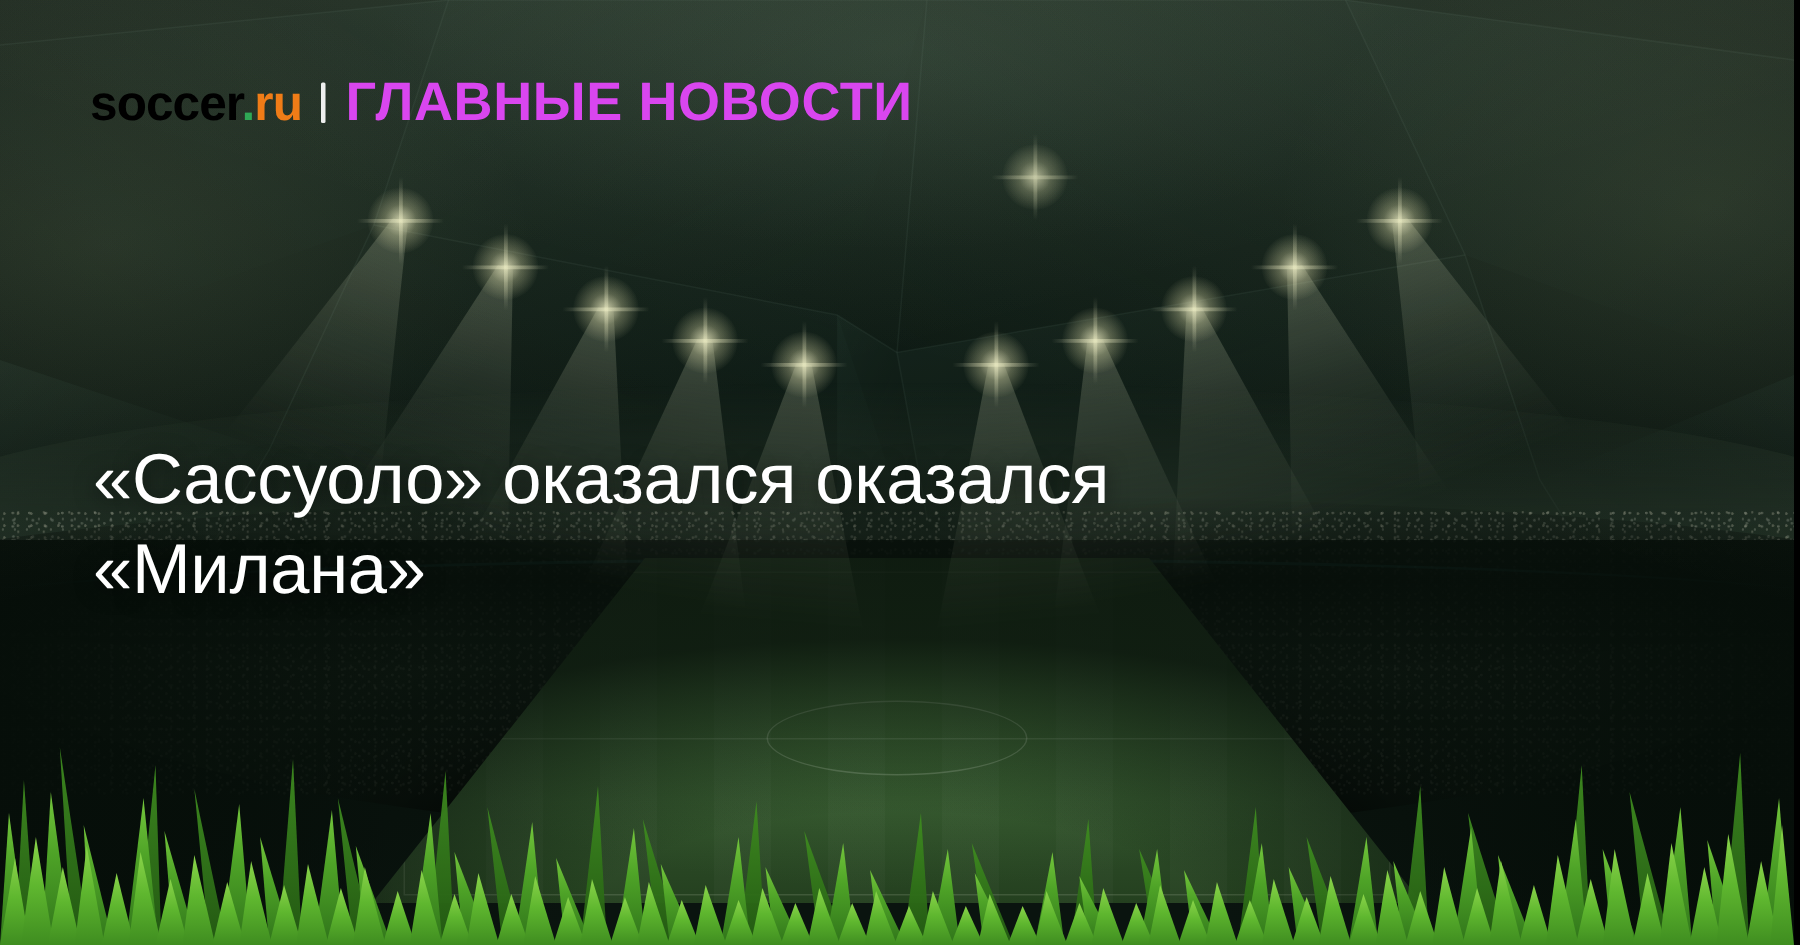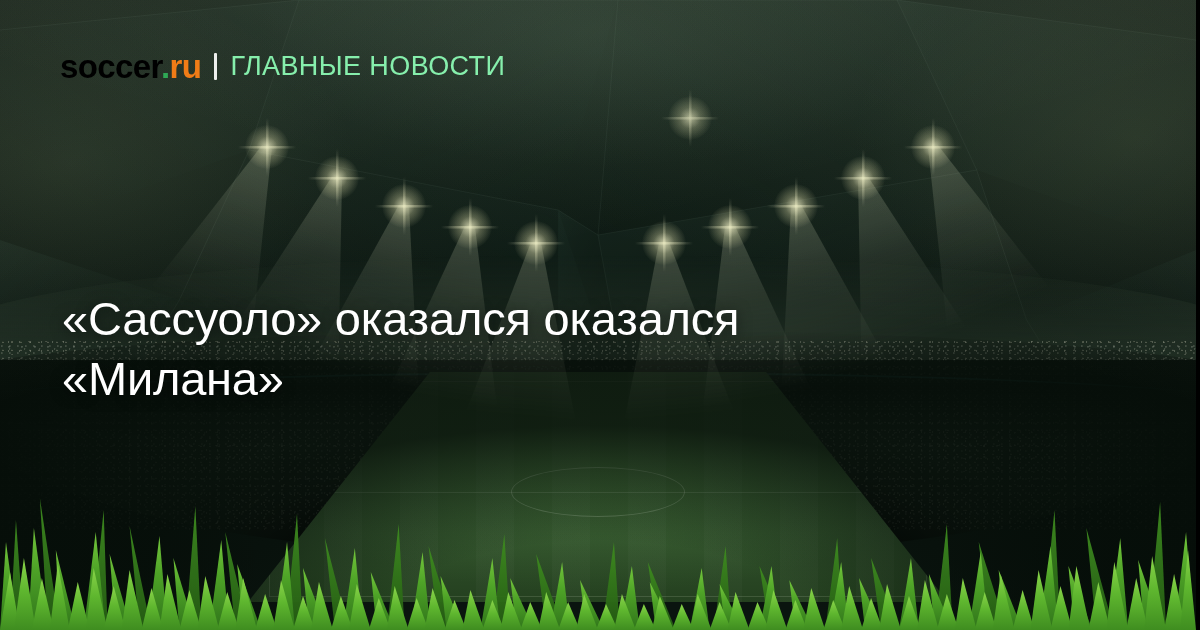--- a/index.html
+++ b/index.html
@@ -242,23 +242,23 @@
   .logo .ru     { color: #f07c17; }
 
   .divider {
     width: 3px;
     height: 27px;
     background: #ffffff;
     opacity: .92;
     border-radius: 1px;
   }
   .section-title {
-    color: #86efac;
-    font-size: 27px;
-    font-weight: 400;
+    color: #d946ef;
+    font-size: 36px;
+    font-weight: 700;
     letter-spacing: .4px;
     line-height: 1;
     white-space: nowrap;
   }
 
   
   .headline {
     position: absolute;
     left: 62px;
     top: 258px;

